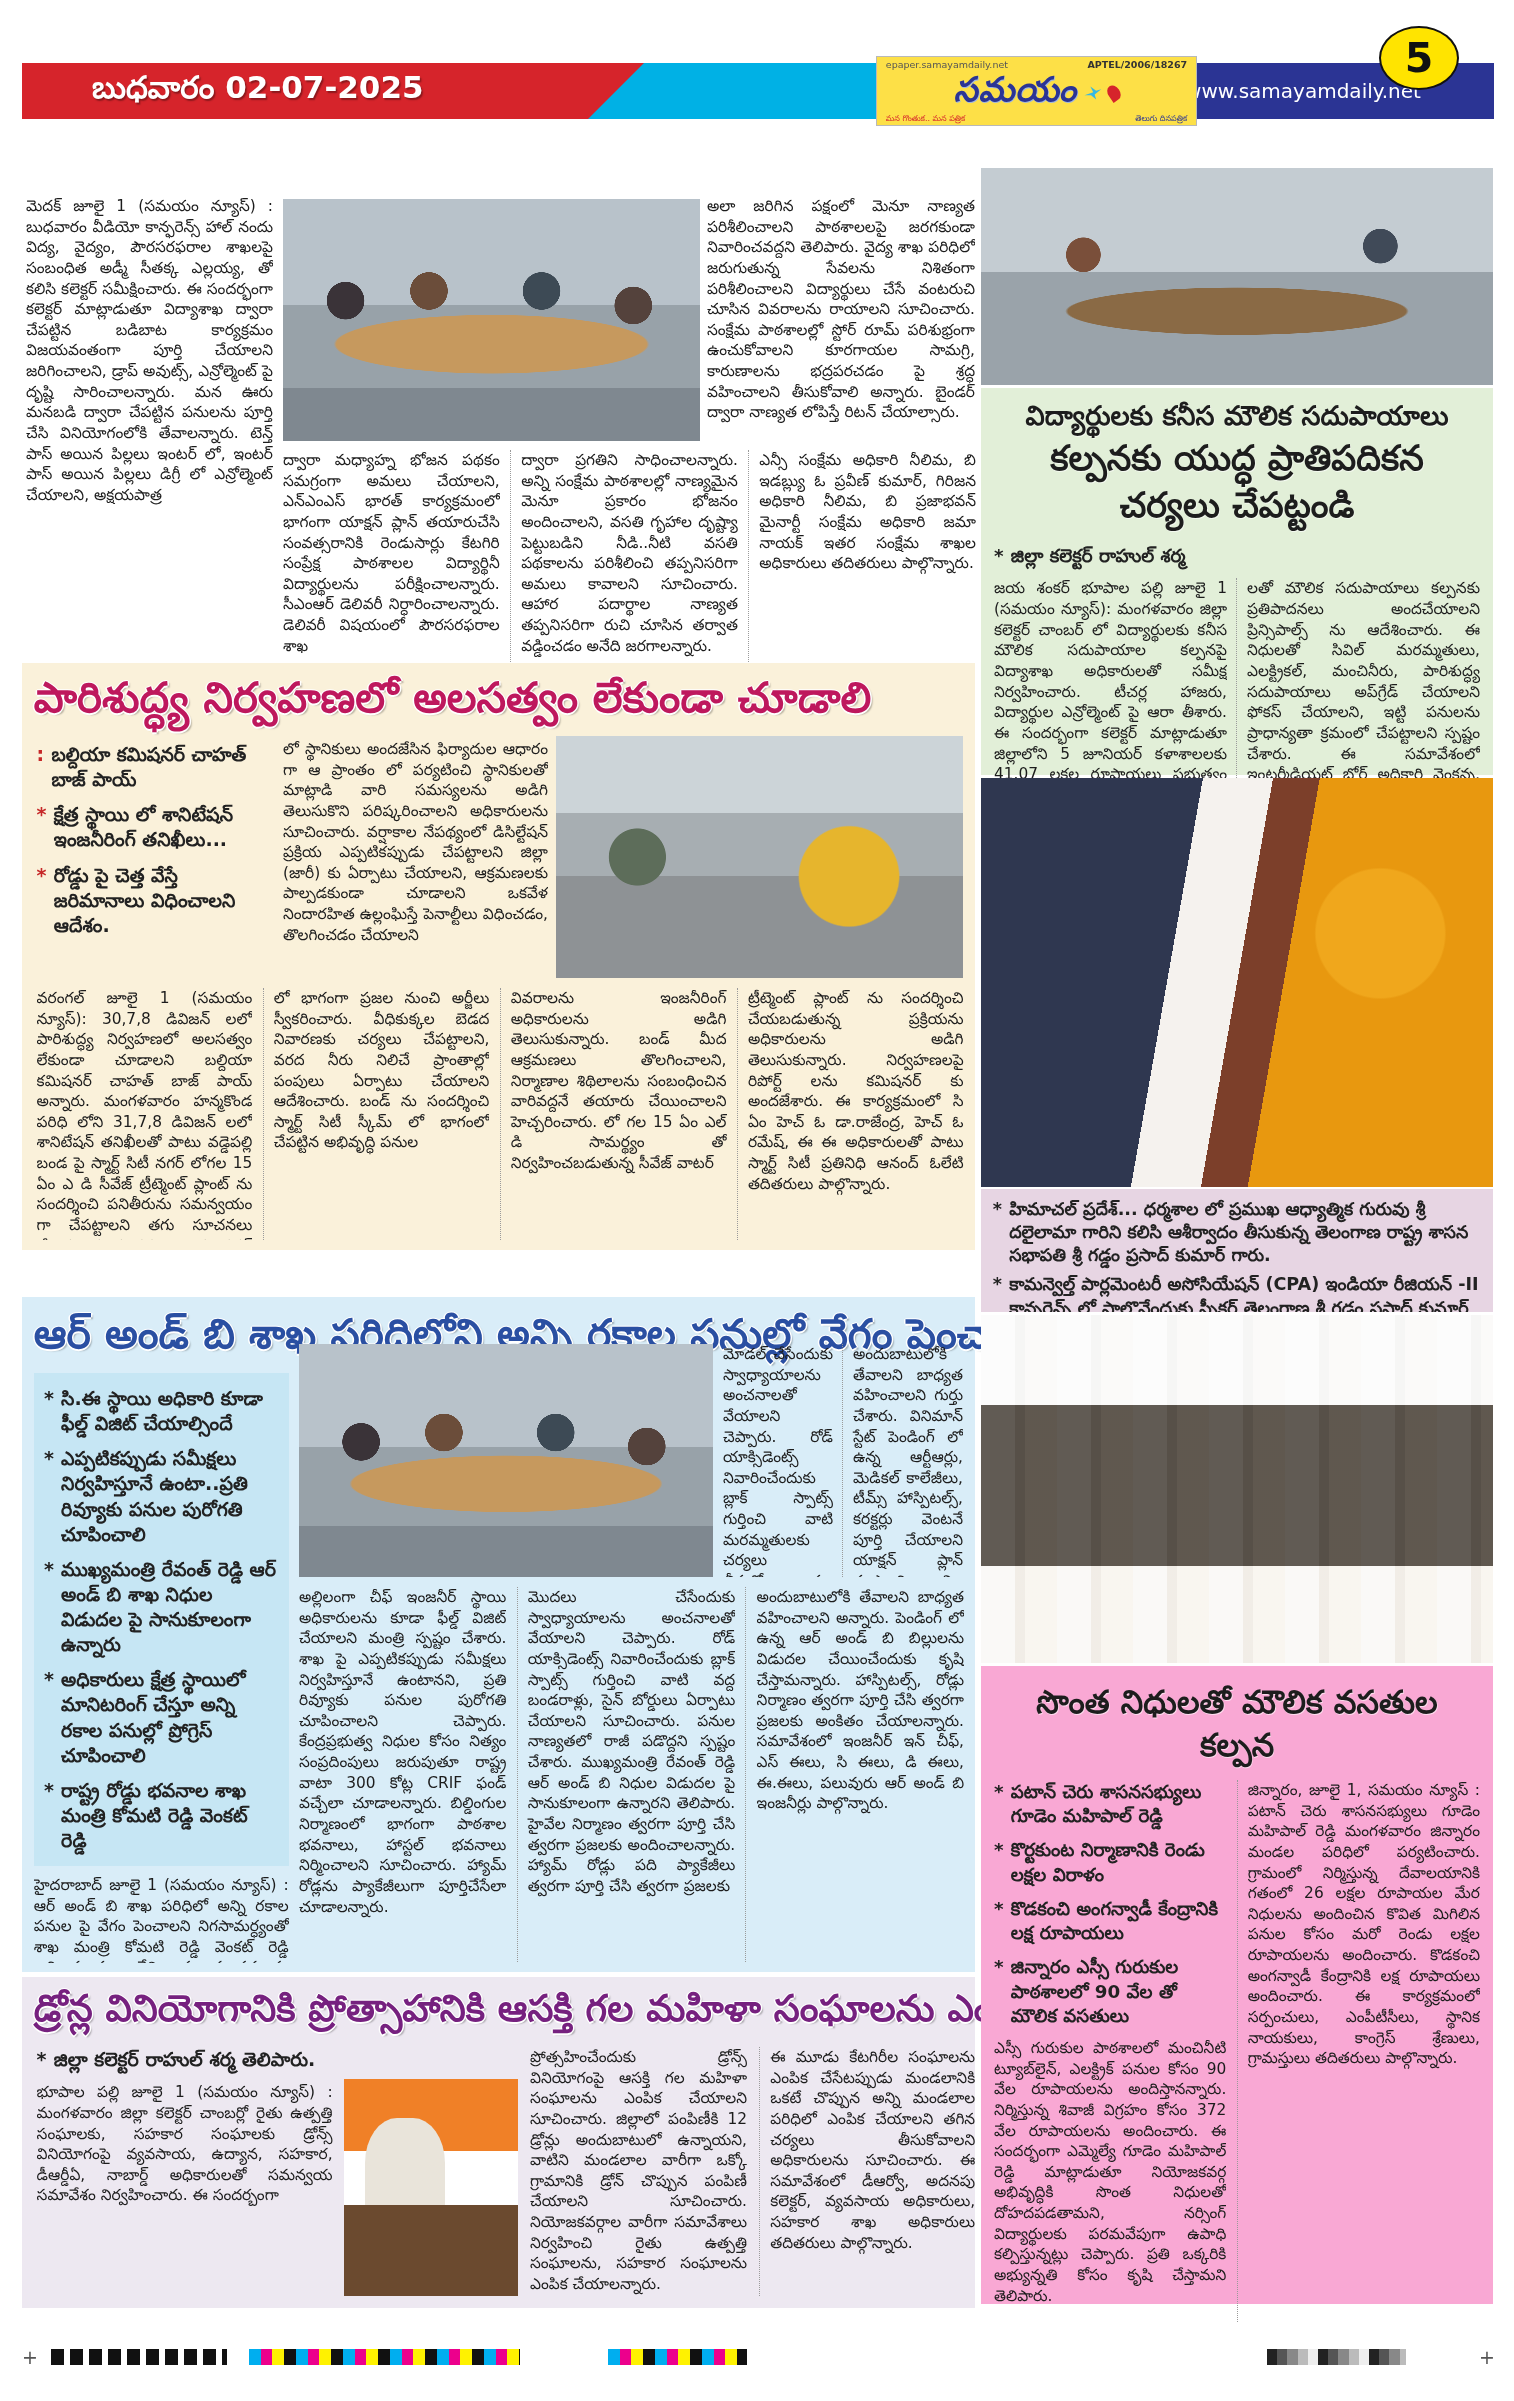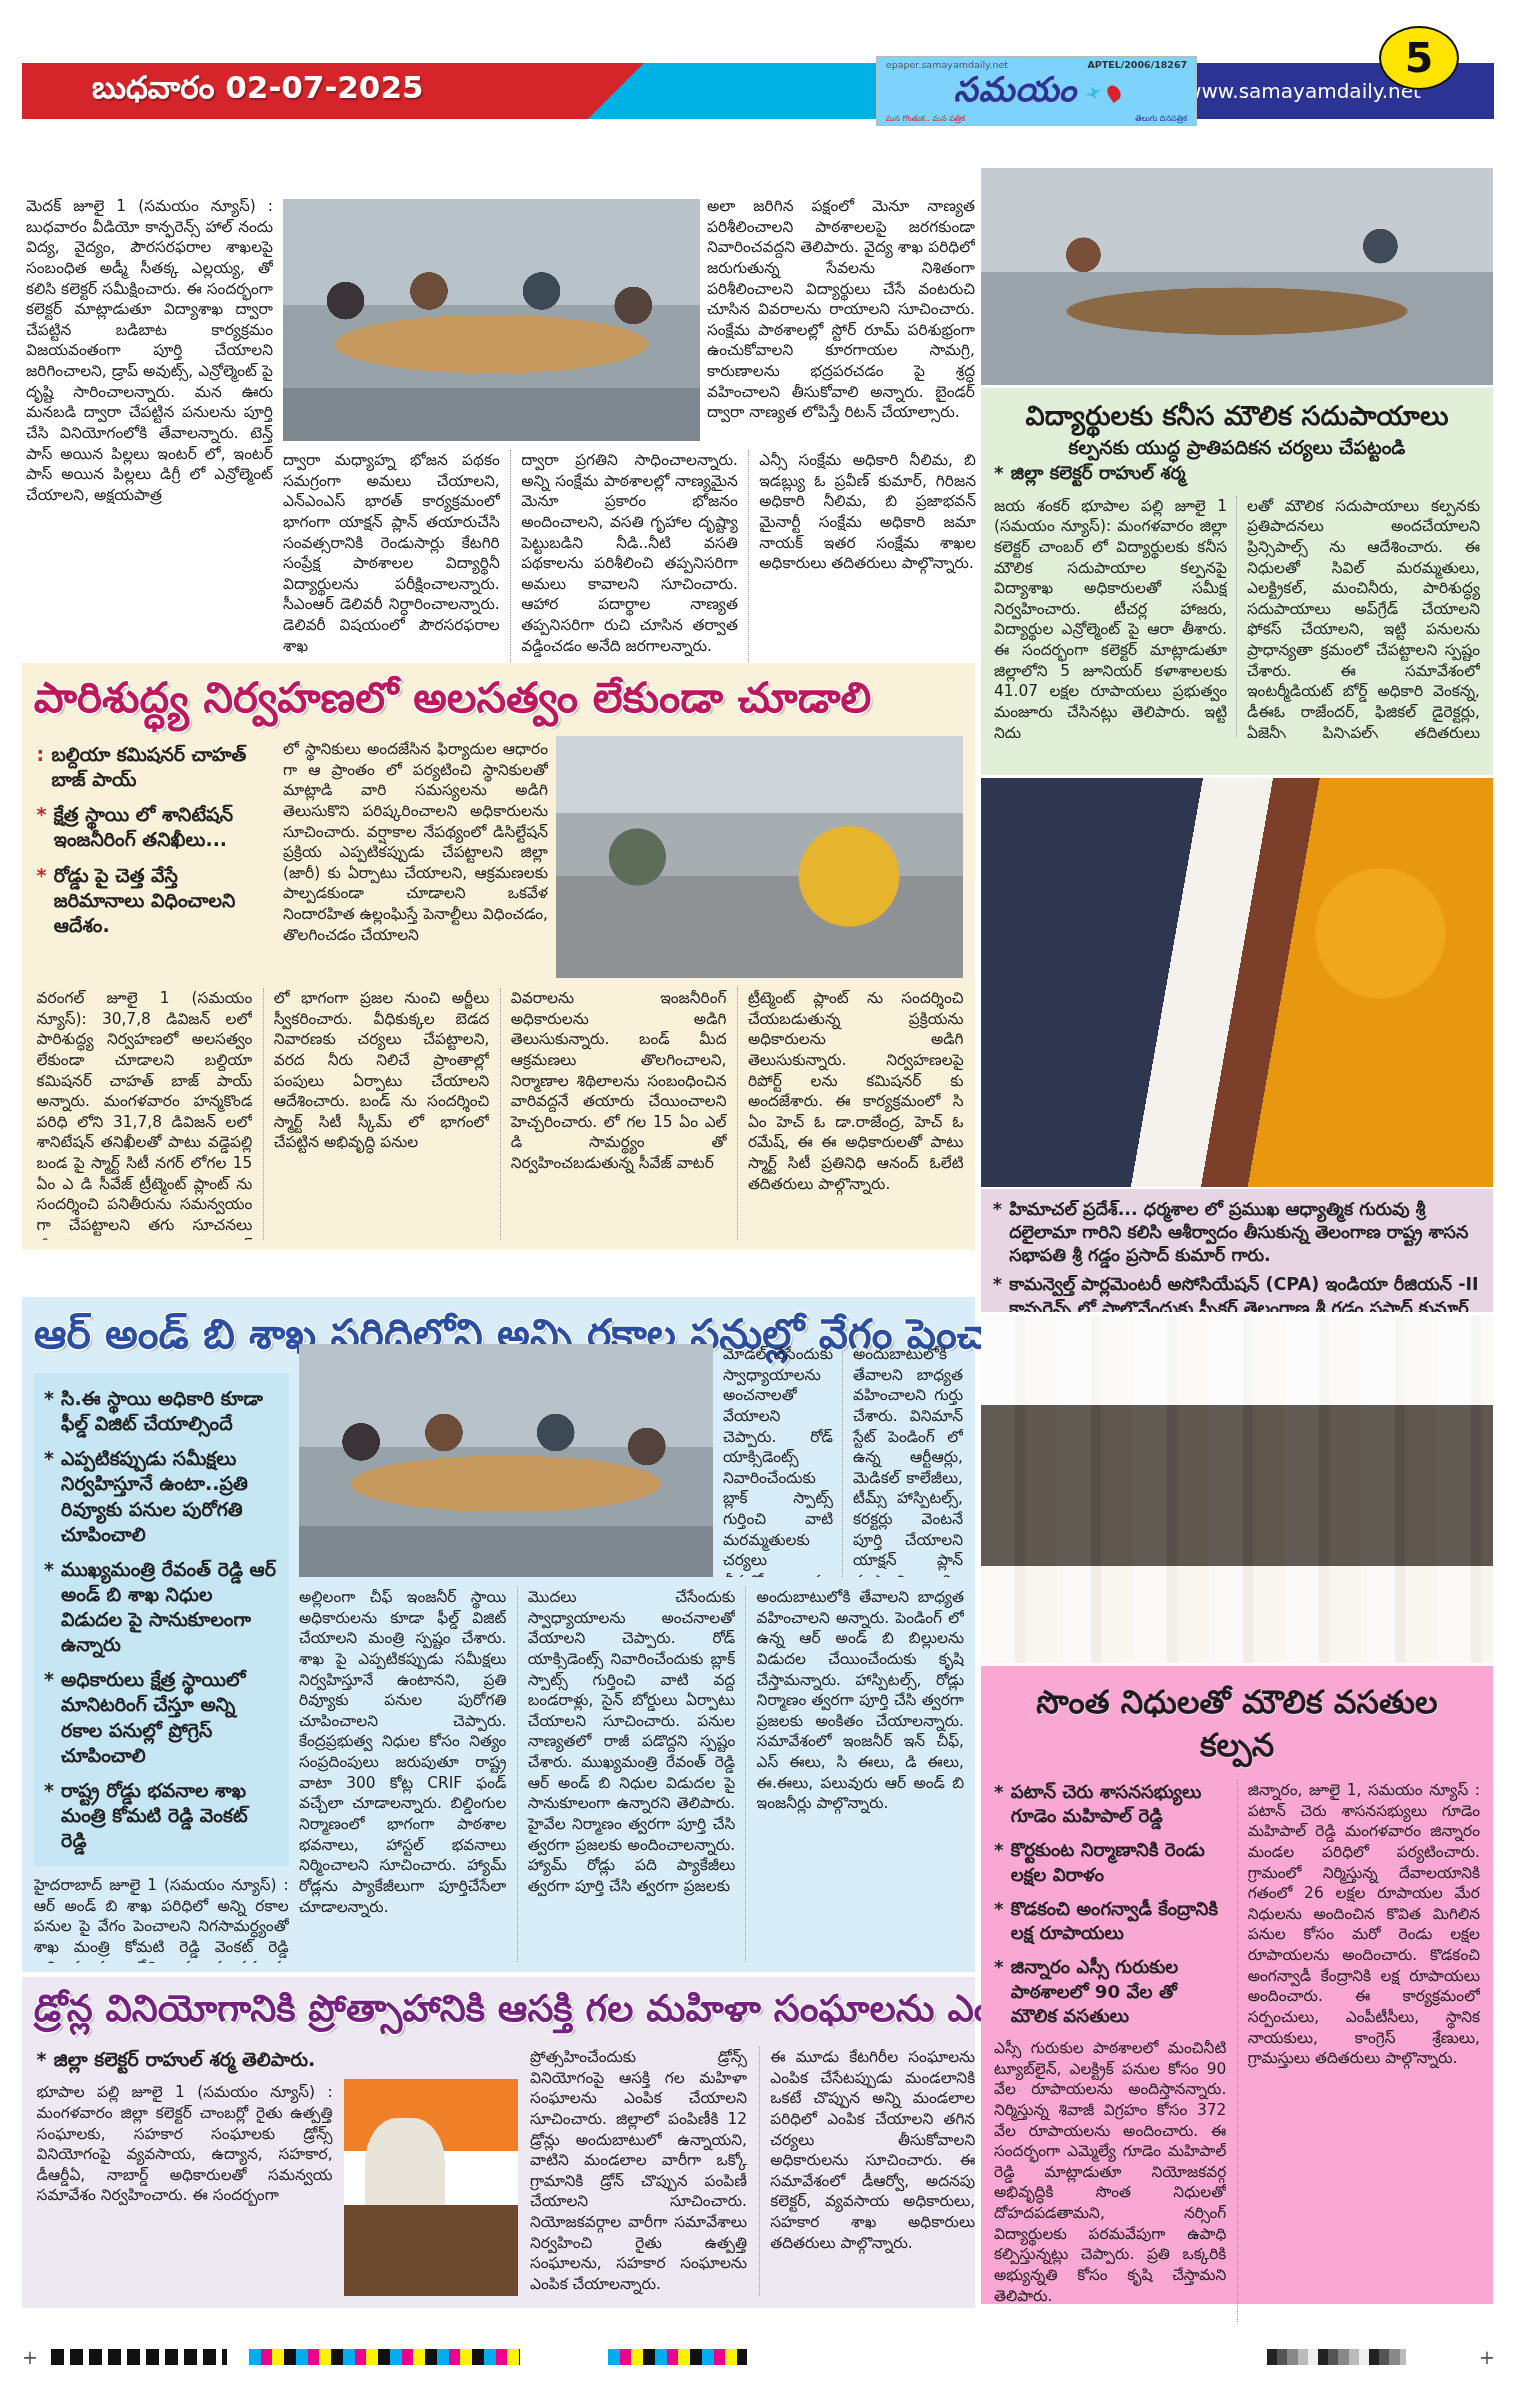--- a/index.html
+++ b/index.html
@@ -7,21 +7,21 @@
         font-family:"DejaVu Sans",sans-serif;overflow:hidden;}
   .abs{position:absolute;}
 
   
   .band-cyan{position:absolute;left:469px;top:63px;width:1025px;height:56px;background:#00b1e5;}
   .band-navy{position:absolute;left:1069px;top:63px;width:425px;height:56px;background:#2b3494;}
   .band-red{position:absolute;left:22px;top:63px;width:622px;height:56px;background:#d6242b;
             clip-path:polygon(0 0,100% 0,91% 100%,0 100%);display:flex;align-items:center;}
   .date-text{color:#ffffff;font-size:31px;font-weight:bold;padding-left:70px;white-space:nowrap;
              text-shadow:1.5px 1.5px 1.5px rgba(0,0,0,.35);}
-  .masthead{position:absolute;left:876px;top:56px;width:321px;height:70px;background:#7dd3fc;
+  .masthead{position:absolute;left:876px;top:56px;width:321px;height:70px;background:#fde047;
             border:0.7px solid #b9b9b9;z-index:3;padding:2.2px 8.8px;box-sizing:border-box;}
   .mh-row{display:flex;justify-content:space-between;font-size:9.5px;color:#555;}
   .mh-reg{font-weight:bold;color:#333;}
   .mh-logo{display:flex;align-items:center;justify-content:center;gap:5.9px;margin-top:-1.5px;}
   .mh-title{font-size:34px;font-weight:bold;color:#2b3494;font-style:italic;letter-spacing:0.7px;
             text-shadow:0.7px 0.7px 0 #9fb6e0;}
   .dove{width:19px;height:16px;}
   .pen-swirl{width:11.7px;height:16px;background:#d6242b;border-radius:50% 50% 50% 0;transform:rotate(-35deg);}
   .mh-tags{display:flex;justify-content:space-between;font-size:8px;margin-top:-2.9px;}
   .mh-tag-l{color:#d6242b;} .mh-tag-r{color:#2b3494;}
@@ -212,21 +212,21 @@
       <span class="desk"></span>
     </div>
     <div class="bt" style="position:absolute;left:508px;top:70px;width:217px;height:249px;">ప్రోత్సహించేందుకు డ్రోన్స్ వినియోగంపై ఆసక్తి గల మహిళా సంఘాలను ఎంపిక చేయాలని సూచించారు. జిల్లాలో పంపిణీకి 12 డ్రోన్లు అందుబాటులో ఉన్నాయని, వాటిని మండలాల వారీగా ఒక్కో గ్రామానికి డ్రోన్ చొప్పున పంపిణీ చేయాలని సూచించారు. నియోజకవర్గాల వారీగా సమావేశాలు నిర్వహించి రైతు ఉత్పత్తి సంఘాలను, సహకార సంఘాలను ఎంపిక చేయాలన్నారు.</div>
     <div class="bt colrule" style="position:absolute;left:737px;top:70px;width:205px;height:249px;">ఈ మూడు కేటగిరీల సంఘాలను ఎంపిక చేసేటప్పుడు మండలానికి ఒకటే చొప్పున అన్ని మండలాల పరిధిలో ఎంపిక చేయాలని తగిన చర్యలు తీసుకోవాలని అధికారులను సూచించారు. ఈ సమావేశంలో డీఆర్వో, అదనపు కలెక్టర్, వ్యవసాయ అధికారులు, సహకార శాఖ అధికారులు తదితరులు పాల్గొన్నారు.</div>
   </div>
 
   <div class="photo photo-office" style="left:981px;top:168px;width:512px;height:217px;"></div>
 
   <div class="rr-edu">
     <div class="boxhead" style="font-size:27px;">విద్యార్థులకు కనీస మౌలిక సదుపాయాలు</div>
-    <div class="boxhead" style="font-size:19px;margin-bottom:1px;">కల్పనకు యుద్ధ ప్రాతిపదికన చర్యలు చేపట్టండి</div>
+    <div class="boxhead" style="font-size:35px;margin-bottom:15px;">కల్పనకు యుద్ధ ప్రాతిపదికన చర్యలు చేపట్టండి</div>
     <div class="kick dark" style="font-size:18.3px;">
         <span class="mark">*</span>
         <span>జిల్లా కలెక్టర్ రాహుల్ శర్మ</span>
       </div>
     <div style="display:flex;height:242px;overflow:hidden;">
       <div class="bt" style="flex:1;">జయ శంకర్ భూపాల పల్లి జూలై 1 (సమయం న్యూస్): మంగళవారం జిల్లా కలెక్టర్ చాంబర్ లో విద్యార్థులకు కనీస మౌలిక సదుపాయాల కల్పనపై విద్యాశాఖ అధికారులతో సమీక్ష నిర్వహించారు. టీచర్ల హాజరు, విద్యార్థుల ఎన్రోల్మెంట్ పై ఆరా తీశారు. ఈ సందర్భంగా కలెక్టర్ మాట్లాడుతూ జిల్లాలోని 5 జూనియర్ కళాశాలలకు 41.07 లక్షల రూపాయలు ప్రభుత్వం మంజూరు చేసినట్లు తెలిపారు. ఇట్టి నిధు</div>
       <div class="bt colrule" style="flex:1;margin-left:8.8px;">లతో మౌలిక సదుపాయాలు కల్పనకు ప్రతిపాదనలు అందచేయాలని ప్రిన్సిపాల్స్ ను ఆదేశించారు. ఈ నిధులతో సివిల్ మరమ్మతులు, ఎలక్ట్రికల్, మంచినీరు, పారిశుద్ధ్య సదుపాయాలు అప్‌గ్రేడ్ చేయాలని ఫోకస్ చేయాలని, ఇట్టి పనులను ప్రాధాన్యతా క్రమంలో చేపట్టాలని స్పష్టం చేశారు. ఈ సమావేశంలో ఇంటర్మీడియట్ బోర్డ్ అధికారి వెంకన్న, డీఈఓ రాజేందర్, ఫిజికల్ డైరెక్టర్లు, ఏజెన్సీ ప్రిన్సిపల్స్ తదితరులు పాల్గొన్నారు.</div>
     </div>
   </div>
 

